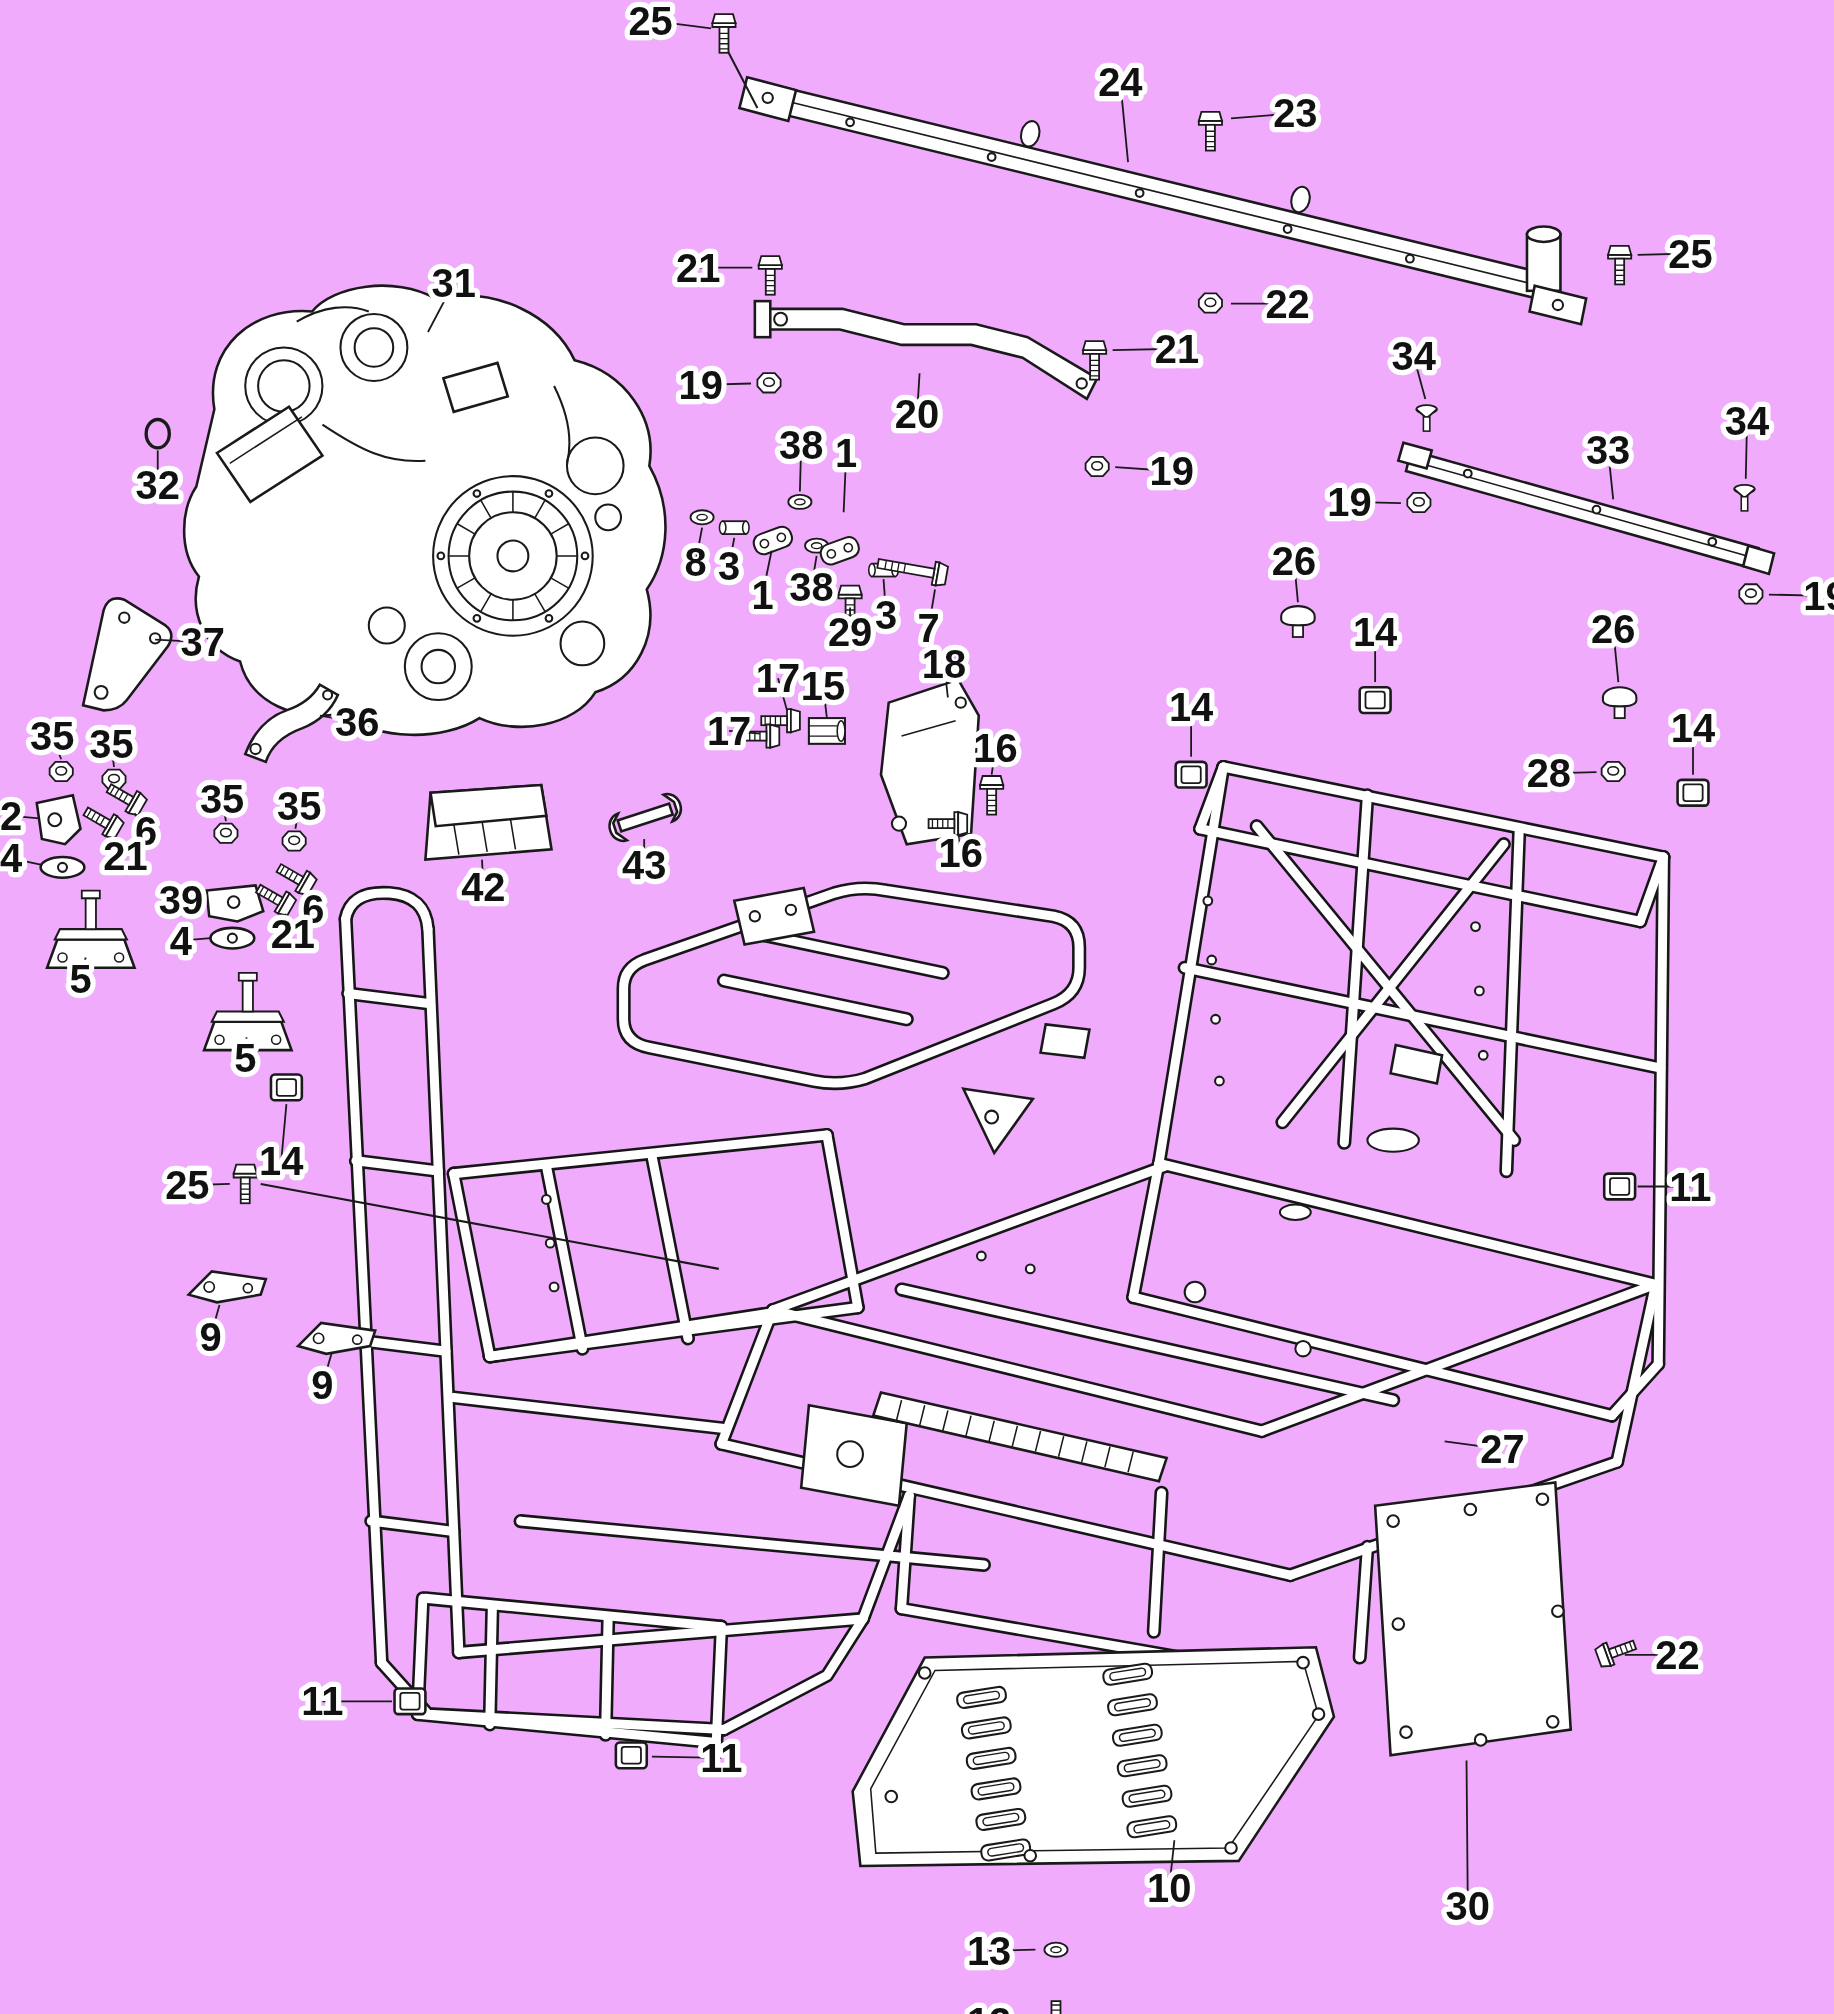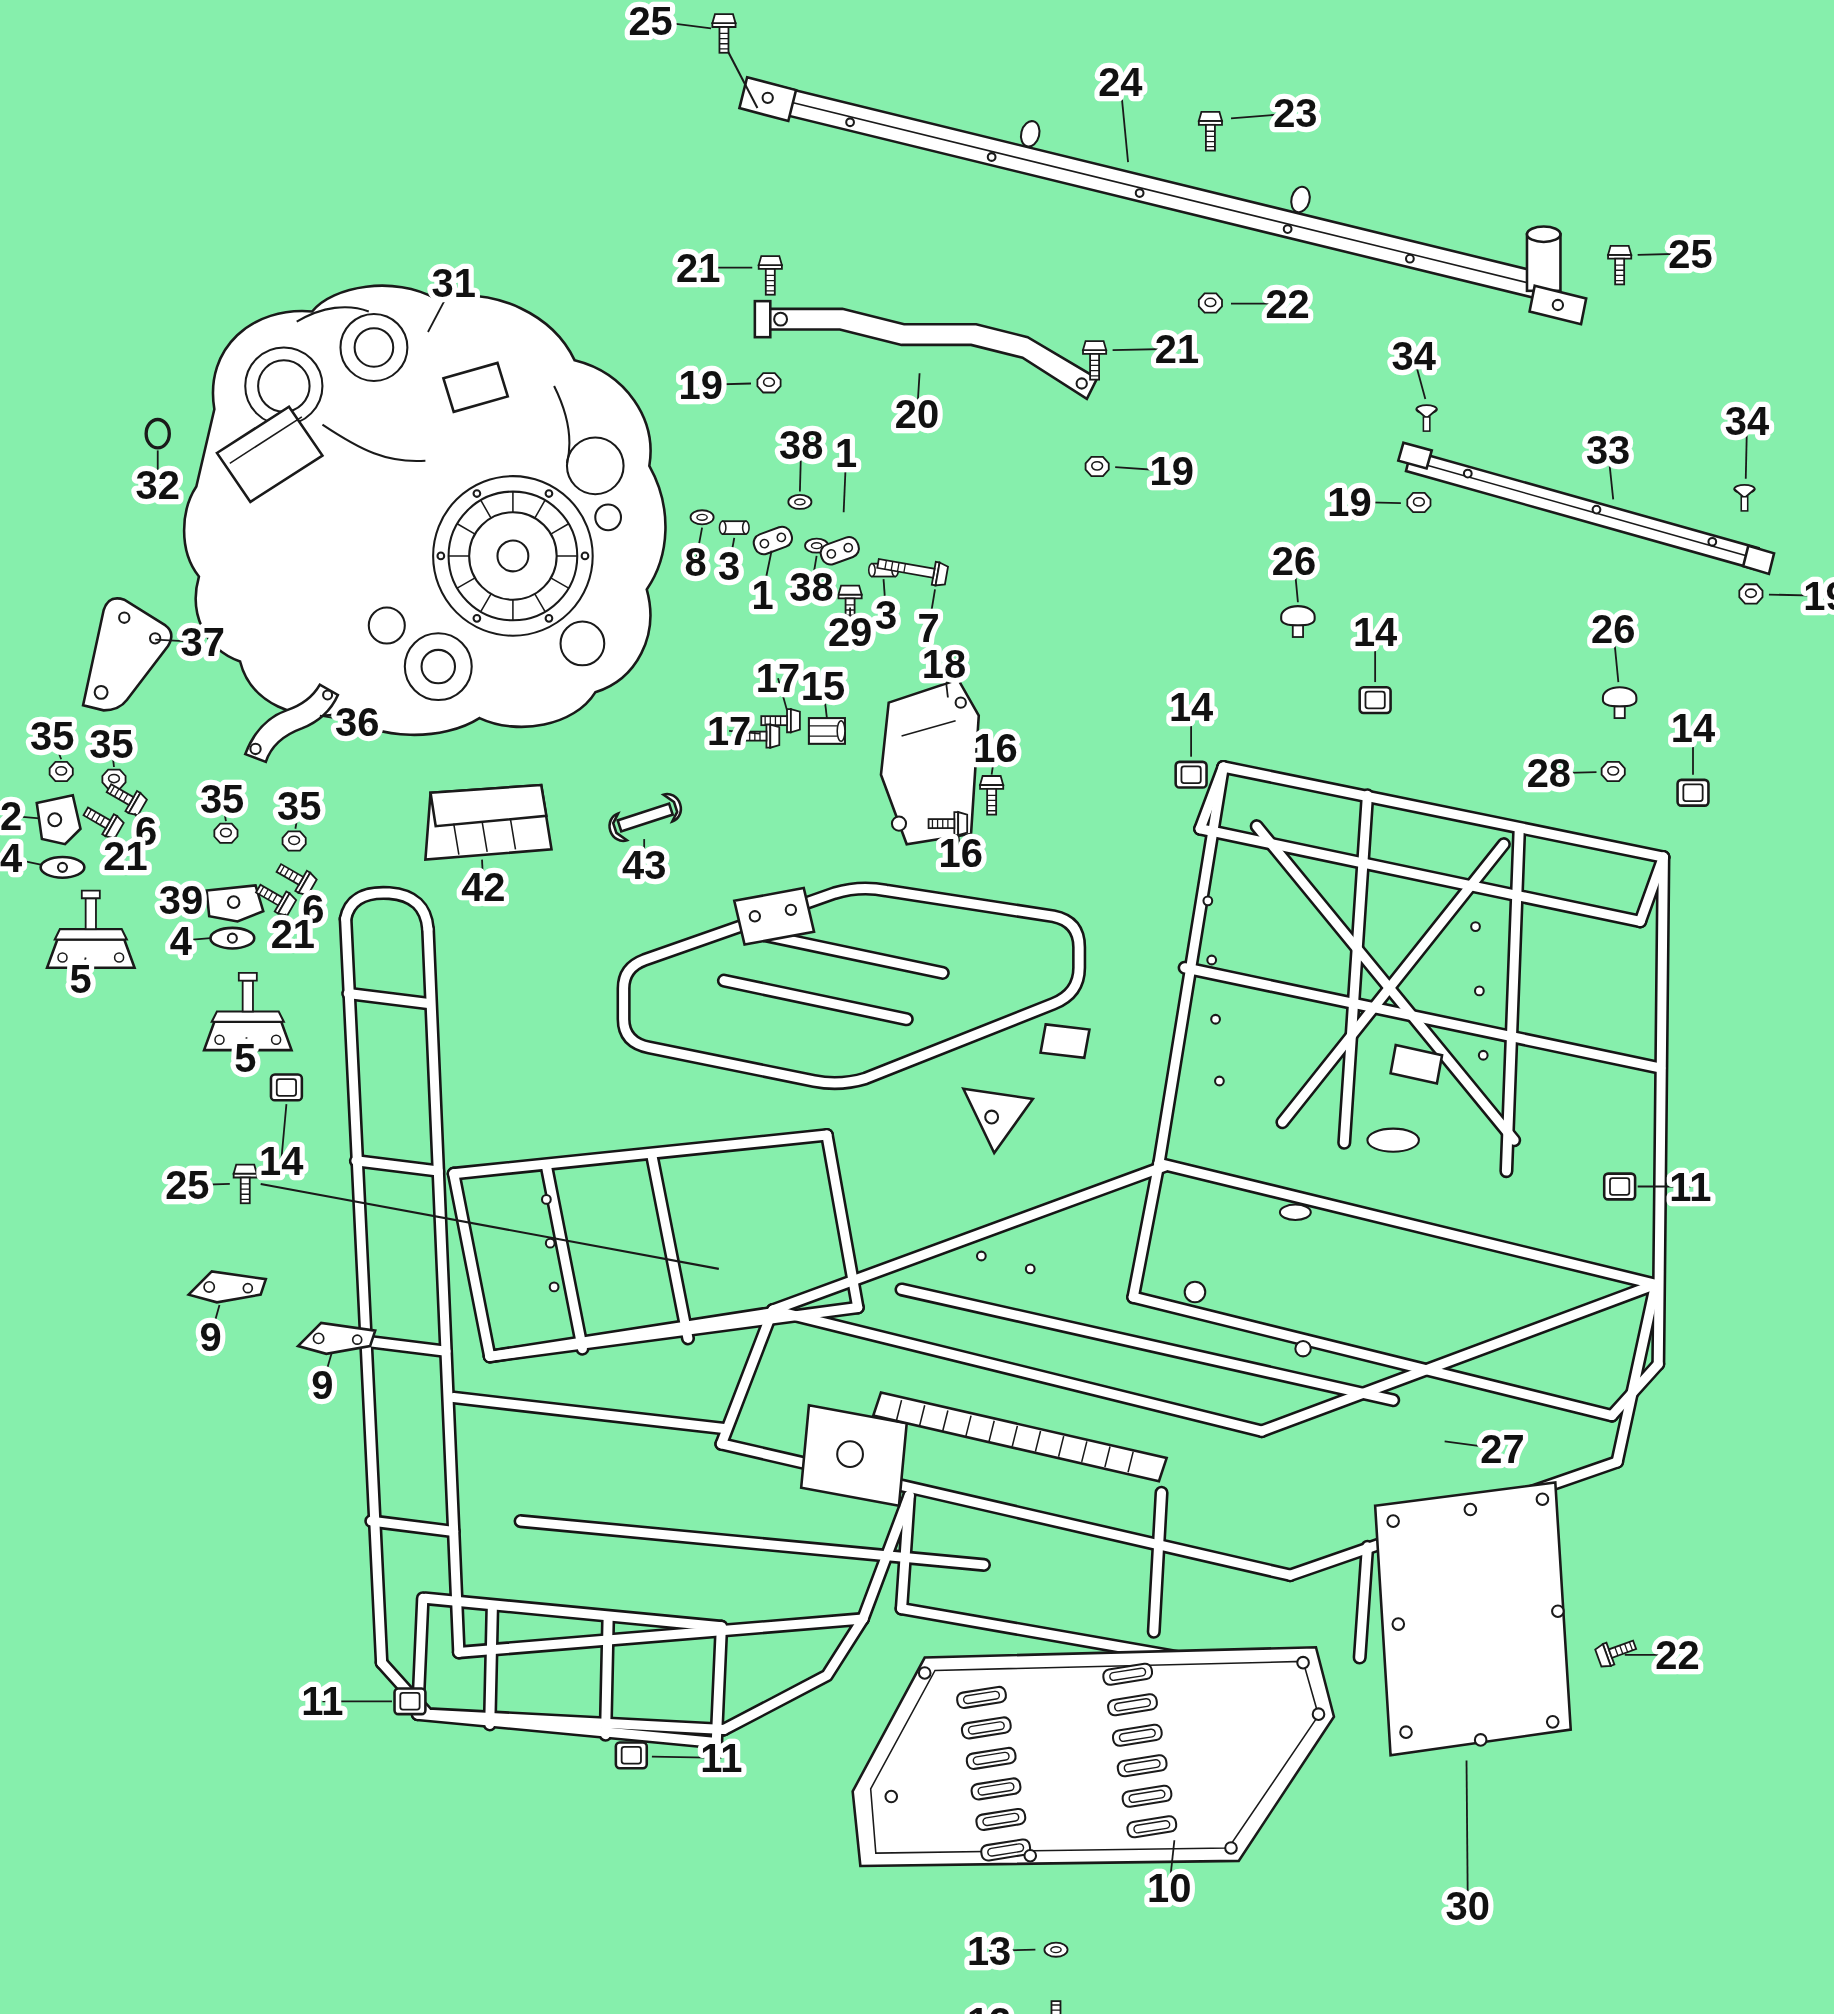--- a/index.html
+++ b/index.html
@@ -1,16 +1,16 @@
 <!DOCTYPE html>
 <html style="font-size:14.3px"><head>
 <meta charset="utf-8">
 <style>
   html,body{margin:0;padding:0;background:#fff;}
-  .stage{position:relative;width:1834px;height:2014px;background:#86efac;overflow:hidden;text-align:right;}
+  .stage{position:relative;width:1834px;height:2014px;background:#f0abfc;overflow:hidden;text-align:right;}
   .stage svg{position:absolute;left:0;top:0;width:100%;height:100%;}
   .callout{
     font-family:"Liberation Sans",sans-serif;
     font-size:31px;font-weight:bold;fill:#111;
     text-anchor:middle;dominant-baseline:central;
     paint-order:stroke;stroke:#ffffff;stroke-width:8px;stroke-linejoin:round;
   }
   .leader{stroke:#1a1a1a;stroke-width:1.4;fill:none;}
   .thin{stroke:#1a1a1a;stroke-width:1.6;fill:none;}
   .thin2{stroke:#1a1a1a;stroke-width:1.2;fill:none;}

